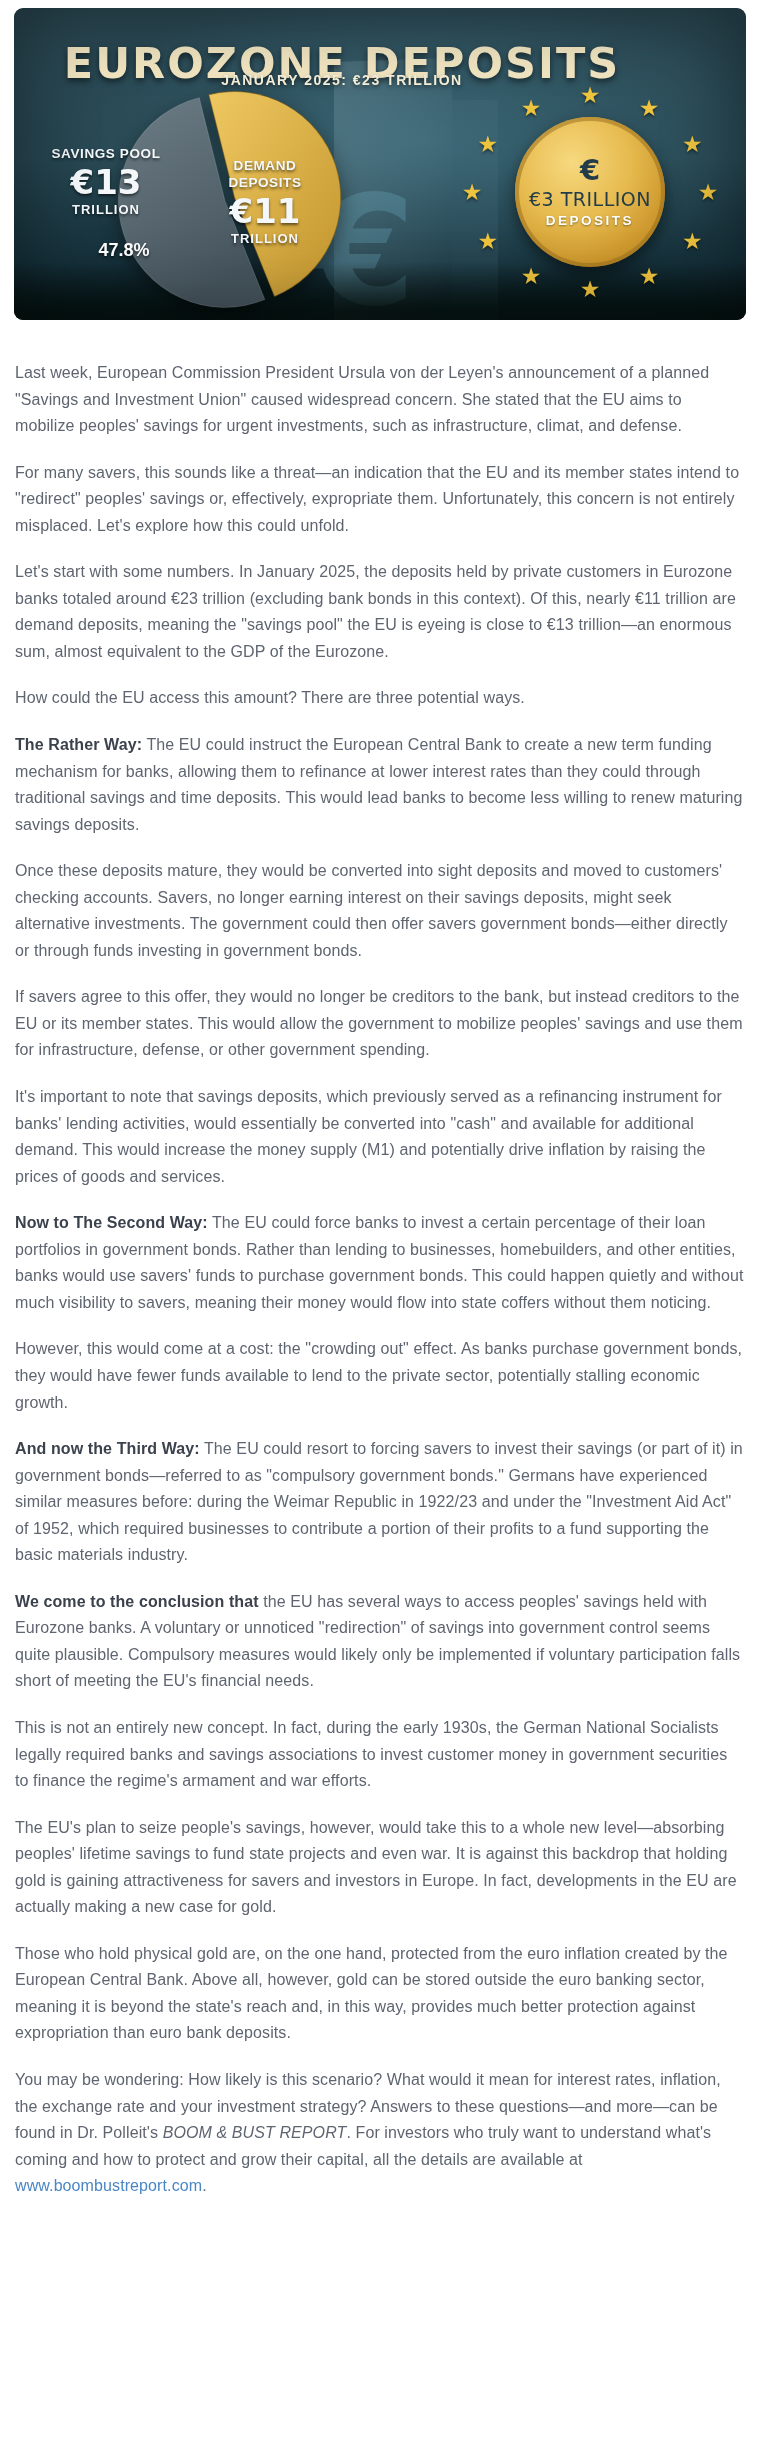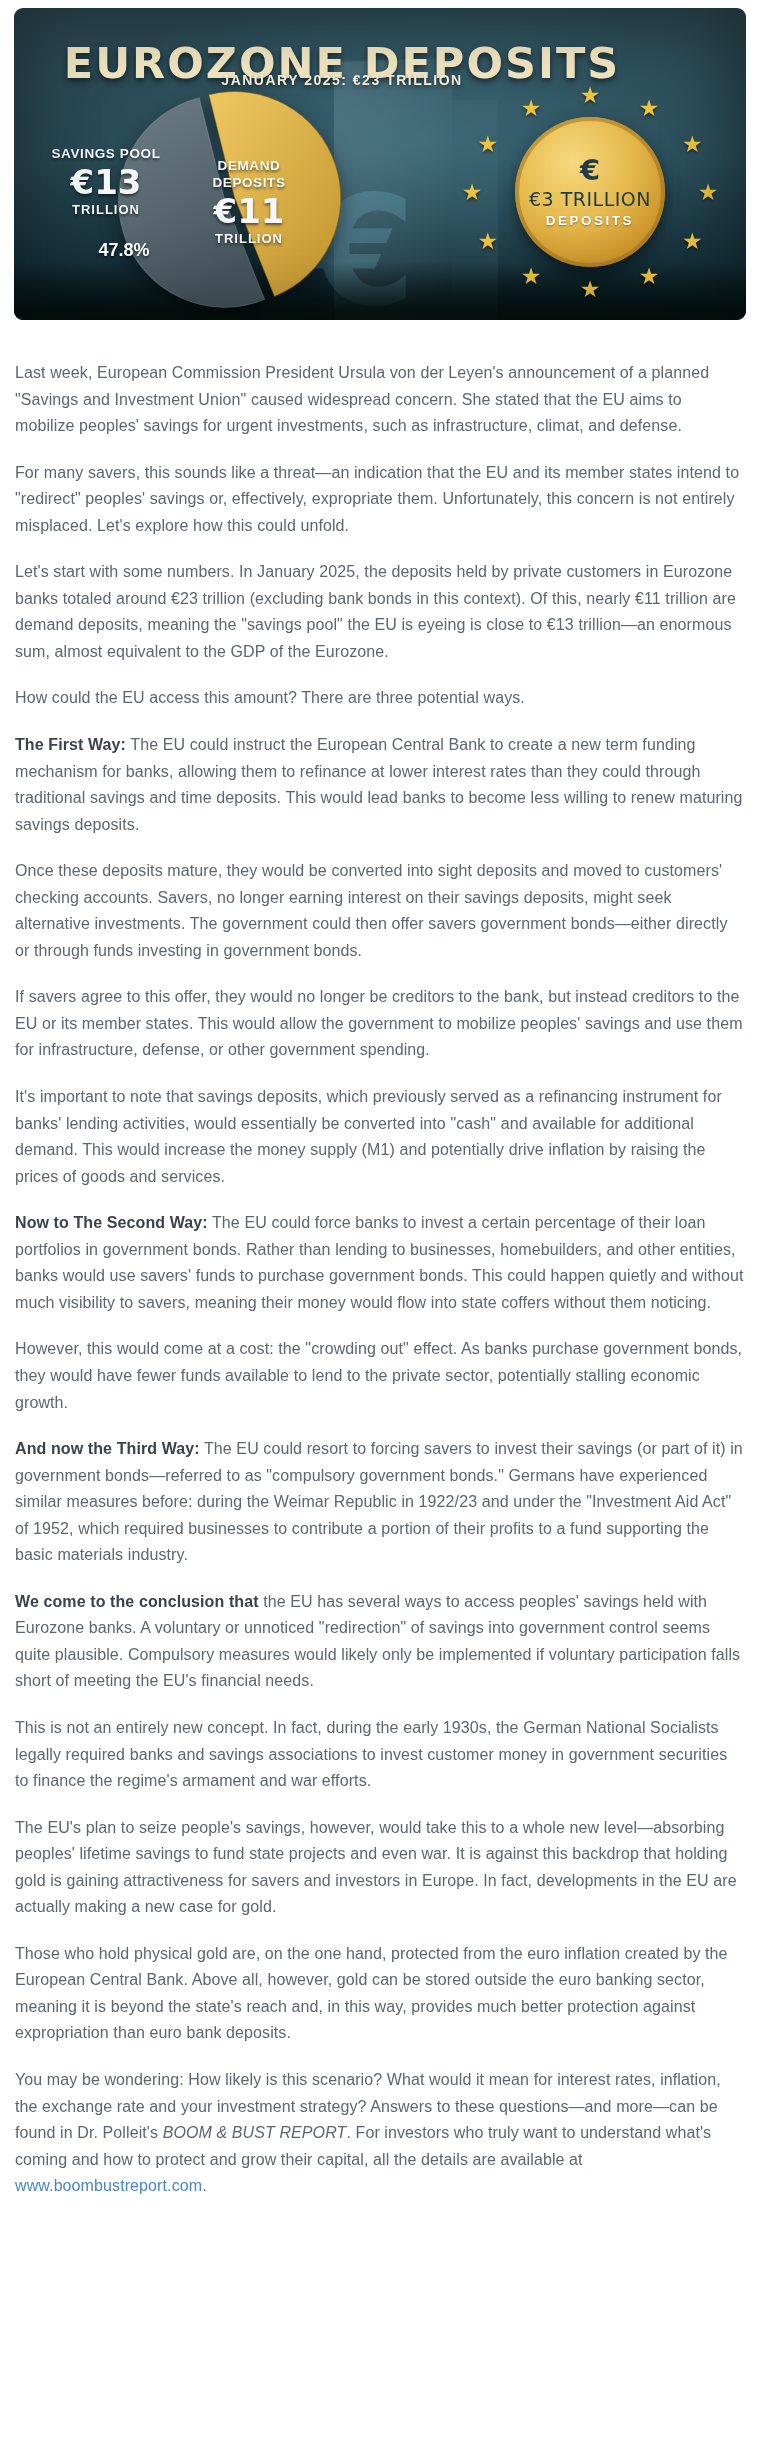--- a/index.html
+++ b/index.html
@@ -40,21 +40,21 @@
     position:absolute; top:64px; left:0; width:656px; text-align:center;
     font-weight:bold; font-size:14px; letter-spacing:1.5px;
     color:#f6efd9; text-shadow:0 2px 4px rgba(0,0,0,0.5);
   }
 
   .pie-svg { position:absolute; left:94px; top:76px; width:234px; height:234px;
     filter:drop-shadow(0 7px 10px rgba(0,0,0,0.45)); }
 
   .pie-text { position:absolute; text-align:center; color:#f5f8fa; text-shadow:0 2px 3px rgba(0,0,0,0.55); }
   .savings-block { left:26px; top:138px; width:132px; }
-  .demand-block  { left:165px; top:150px; width:140px; }
+  .demand-block  { left:181px; top:150px; width:140px; }
   .pie-text .lbl { font-size:13.5px; font-weight:bold; letter-spacing:0.6px; line-height:1.25; }
   .pie-text .val { font-size:34px; font-weight:bold; line-height:1.15; font-family:"DejaVu Sans", sans-serif; }
   .pie-text .unit{ font-size:13px; font-weight:bold; letter-spacing:1px; }
   .pct-label { position:absolute; left:44px; top:232px; width:132px; text-align:center;
     font-size:18px; font-weight:bold; color:#ffffff; text-shadow:0 2px 3px rgba(0,0,0,0.6); }
 
   .coin {
     position:absolute; left:501px; top:109px; width:150px; height:150px; border-radius:50%;
     background:radial-gradient(circle at 38% 30%, #f7d97f 0%, #e6ba4e 42%, #cd982d 72%, #a9781d 100%);
     box-shadow:0 7px 16px rgba(0,0,0,0.5), inset 0 0 0 4px rgba(150,105,25,0.5);
@@ -140,21 +140,21 @@
     <h1 class="hero-title">EUROZONE DEPOSITS</h1>
     <div class="hero-subtitle">JANUARY 2025: €23 TRILLION</div>
     <div class="hero-vignette"></div>
   </div>
 
   <div class="article" id="article">
       <p><span>Last week, European Commission President Ursula von der Leyen's announcement of a planned "Savings and Investment Union" caused widespread concern. She stated that the EU aims to mobilize peoples' savings for urgent investments, such as infrastructure, climat, and defense.</span></p>
       <p><span>For many savers, this sounds like a threat—an indication that the EU and its member states intend to "redirect" peoples' savings or, effectively, expropriate them. Unfortunately, this concern is not entirely misplaced. Let's explore how this could unfold.</span></p>
       <p><span>Let's start with some numbers. In January 2025, the deposits held by private customers in Eurozone banks totaled around €23 trillion (excluding bank bonds in this context). Of this, nearly €11 trillion are demand deposits, meaning the "savings pool" the EU is eyeing is close to €13 trillion—an enormous sum, almost equivalent to the GDP of the Eurozone.</span></p>
       <p><span>How could the EU access this amount? There are three potential ways.</span></p>
-      <p><span class="b">The First Way:</span><span> The EU could instruct the European Central Bank to create a new term funding mechanism for banks, allowing them to refinance at lower interest rates than they could through traditional savings and time deposits. This would lead banks to become less willing to renew maturing savings deposits.</span></p>
+      <p><span class="b">The Rather Way:</span><span> The EU could instruct the European Central Bank to create a new term funding mechanism for banks, allowing them to refinance at lower interest rates than they could through traditional savings and time deposits. This would lead banks to become less willing to renew maturing savings deposits.</span></p>
       <p><span>Once these deposits mature, they would be converted into sight deposits and moved to customers' checking accounts. Savers, no longer earning interest on their savings deposits, might seek alternative investments. The government could then offer savers government bonds—either directly or through funds investing in government bonds.</span></p>
       <p><span>If savers agree to this offer, they would no longer be creditors to the bank, but instead creditors to the EU or its member states. This would allow the government to mobilize peoples' savings and use them for infrastructure, defense, or other government spending.</span></p>
       <p><span>It's important to note that savings deposits, which previously served as a refinancing instrument for banks' lending activities, would essentially be converted into "cash" and available for additional demand. This would increase the money supply (M1) and potentially drive inflation by raising the prices of goods and services.</span></p>
       <p><span class="b">Now to The Second Way:</span><span> The EU could force banks to invest a certain percentage of their loan portfolios in government bonds. Rather than lending to businesses, homebuilders, and other entities, banks would use savers' funds to purchase government bonds. This could happen quietly and without much visibility to savers, meaning their money would flow into state coffers without them noticing.</span></p>
       <p><span>However, this would come at a cost: the "crowding out" effect. As banks purchase government bonds, they would have fewer funds available to lend to the private sector, potentially stalling economic growth.</span></p>
       <p><span class="b">And now the Third Way:</span><span> The EU could resort to forcing savers to invest their savings (or part of it) in government bonds—referred to as "compulsory government bonds." Germans have experienced similar measures before: during the Weimar Republic in 1922/23 and under the "Investment Aid Act" of 1952, which required businesses to contribute a portion of their profits to a fund supporting the basic materials industry.</span></p>
       <p><span class="b">We come to the conclusion that</span><span> the EU has several ways to access peoples' savings held with Eurozone banks. A voluntary or unnoticed "redirection" of savings into government control seems quite plausible. Compulsory measures would likely only be implemented if voluntary participation falls short of meeting the EU's financial needs.</span></p>
       <p><span>This is not an entirely new concept. In fact, during the early 1930s, the German National Socialists legally required banks and savings associations to invest customer money in government securities to finance the regime's armament and war efforts.</span></p>
       <p><span>The EU's plan to seize people's savings, however, would take this to a whole new level—absorbing peoples' lifetime savings to fund state projects and even war. It is against this backdrop that holding gold is gaining attractiveness for savers and investors in Europe. In fact, developments in the EU are actually making a new case for gold.</span></p>
       <p><span>Those who hold physical gold are, on the one hand, protected from the euro inflation created by the European Central Bank. Above all, however, gold can be stored outside the euro banking sector, meaning it is beyond the state's reach and, in this way, provides much better protection against expropriation than euro bank deposits.</span></p>

